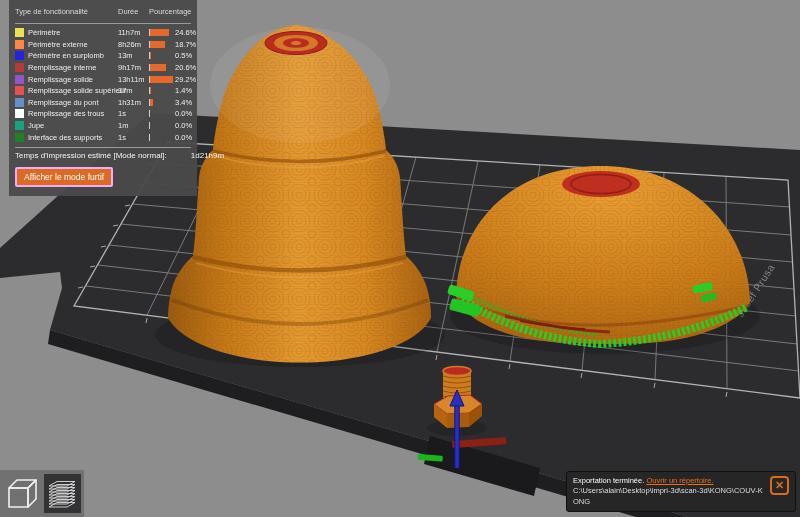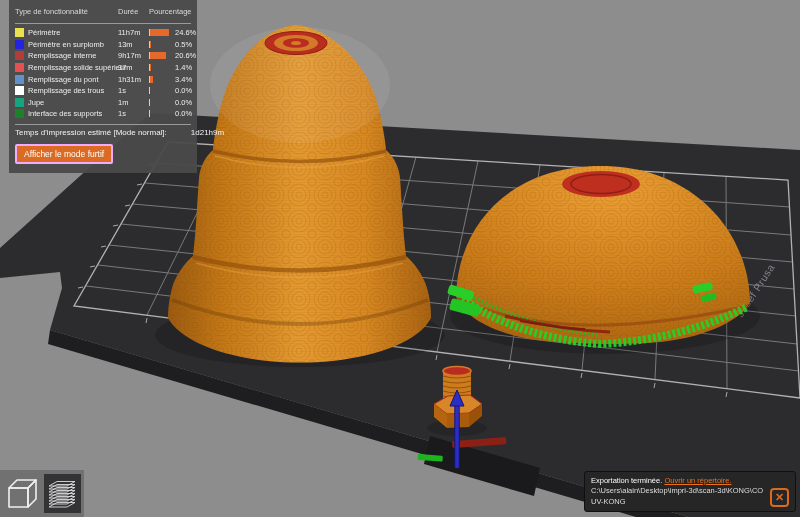--- a/index.html
+++ b/index.html
@@ -26,23 +26,23 @@
                font-family:inherit;display:inline-block;}
 
   
   .viewbar{position:absolute;left:0;bottom:0;width:84px;height:47px;background:#717171;
            display:flex;align-items:center;gap:3px;padding:0 3px;box-sizing:border-box;}
   .vbtn{width:38px;height:39px;display:flex;align-items:center;justify-content:center;
         background:transparent;border:none;padding:0;cursor:pointer;}
   .vbtn.active{background:#333336;}
 
   
-  .notif{position:absolute;right:4px;bottom:5px;width:212px;background:#262626;
+  .notif{position:absolute;right:4px;bottom:5px;width:230px;background:#262626;
          border:1px solid #101010;border-radius:3px;padding:4px 6px;display:flex;gap:6px;
-         align-items:flex-end;box-sizing:border-box;}
+         align-items:flex-start;box-sizing:border-box;}
   .ntext{flex:1;font-size:7.5px;color:#e4e4e4;line-height:10.5px;}
   .nstatus{color:#fafafa;}
   .nlink{color:#e8701f;text-decoration:underline;cursor:pointer;}
   .npath{color:#dcdcdc;word-break:break-all;}
   .nclose{width:19px;height:19px;flex:0 0 19px;border:2px solid #d96a1e;border-radius:4px;
           background:transparent;color:#d96a1e;font-size:11px;font-weight:bold;line-height:1;
           display:flex;align-items:center;justify-content:center;padding:0;cursor:pointer;}
 </style>
 </head>
 <body>
@@ -214,36 +214,54 @@
     <div class="lrow">
       <span class="sw" style="background: rgb(233, 225, 78);"></span>
       <span class="lbl">Périmètre</span>
       <span class="dur">11h7m</span>
       <span class="barcell">
           <i class="barfill" style="width: 19.188px; background: rgb(228, 105, 42);"></i>
         </span>
       <span class="pct">24.6%</span>
     </div>
     <div class="lrow">
+      <span class="sw" style="background: rgb(255, 133, 70);"></span>
+      <span class="lbl">Périmètre externe</span>
+      <span class="dur">8h26m</span>
+      <span class="barcell">
+          <i class="barfill" style="width: 14.586px; background: rgb(228, 105, 42);"></i>
+        </span>
+      <span class="pct">18.7%</span>
+    </div>
+    <div class="lrow">
       <span class="sw" style="background: rgb(36, 36, 224);"></span>
       <span class="lbl">Périmètre en surplomb</span>
       <span class="dur">13m</span>
       <span class="barcell">
           <i class="barfill" style="width: 0.39px; background: rgb(228, 105, 42);"></i>
         </span>
       <span class="pct">0.5%</span>
     </div>
     <div class="lrow">
       <span class="sw" style="background: rgb(177, 60, 56);"></span>
       <span class="lbl">Remplissage interne</span>
       <span class="dur">9h17m</span>
       <span class="barcell">
           <i class="barfill" style="width: 16.068px; background: rgb(228, 105, 42);"></i>
         </span>
       <span class="pct">20.6%</span>
+    </div>
+    <div class="lrow">
+      <span class="sw" style="background: rgb(148, 84, 204);"></span>
+      <span class="lbl">Remplissage solide</span>
+      <span class="dur">13h11m</span>
+      <span class="barcell">
+          <i class="barfill" style="width: 22.776px; background: rgb(228, 105, 42);"></i>
+        </span>
+      <span class="pct">29.2%</span>
     </div>
     <div class="lrow">
       <span class="sw" style="background: rgb(230, 80, 80);"></span>
       <span class="lbl">Remplissage solide supérieur</span>
       <span class="dur">37m</span>
       <span class="barcell">
           <i class="barfill" style="width: 1.092px; background: rgb(228, 105, 42);"></i>
         </span>
       <span class="pct">1.4%</span>
     </div>

